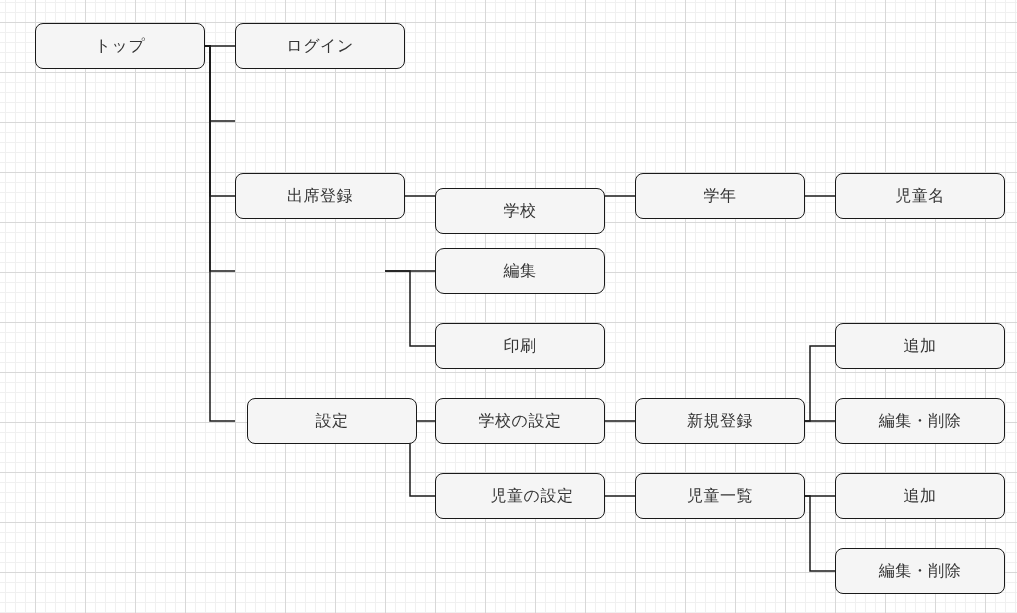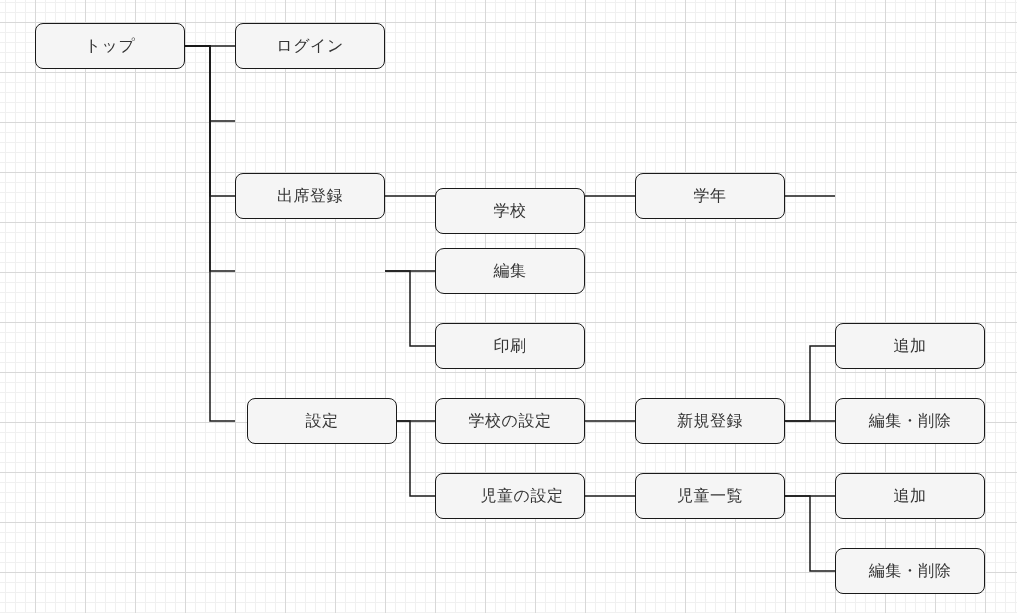--- a/index.html
+++ b/index.html
@@ -34,21 +34,21 @@
     pointer-events: none;
   }
   #edges path {
     fill: none;
     stroke: var(--connector, #1a1a1a);
     stroke-width: 1.5;
   }
   .node {
     position: absolute;
     box-sizing: border-box;
-    width: 150px;
+    width: 170px;
     height: 46px;
     background: var(--box-fill, #f5f5f5);
     border: 1.5px solid var(--box-border, #1a1a1a);
     border-radius: 8px;
     display: flex;
     align-items: center;
     justify-content: center;
   }
   .node .label {
     font-size: 16px;
@@ -90,20 +90,23 @@
     </div>
     <div class="node" style="left: 235px; top: 173px;">
       <span class="label">出席登録</span>
     </div>
     <div class="node" style="left: 435px; top: 173px; margin-top: 15px;">
       <span class="label">学校</span>
     </div>
     <div class="node" style="left: 635px; top: 173px;">
       <span class="label">学年</span>
     </div>
+    <div class="node" style="left: 835px; top: 173px;">
+      <span class="label">児童名</span>
+    </div>
     <div class="node" style="left: 435px; top: 248px; border-radius: 9px;">
       <span class="label">編集</span>
     </div>
     <div class="node" style="left: 435px; top: 323px;">
       <span class="label">印刷</span>
     </div>
     <div class="node" style="left: 235px; top: 398px; margin-left: 12px;">
       <span class="label">設定</span>
     </div>
     <div class="node" style="left: 435px; top: 398px;">

